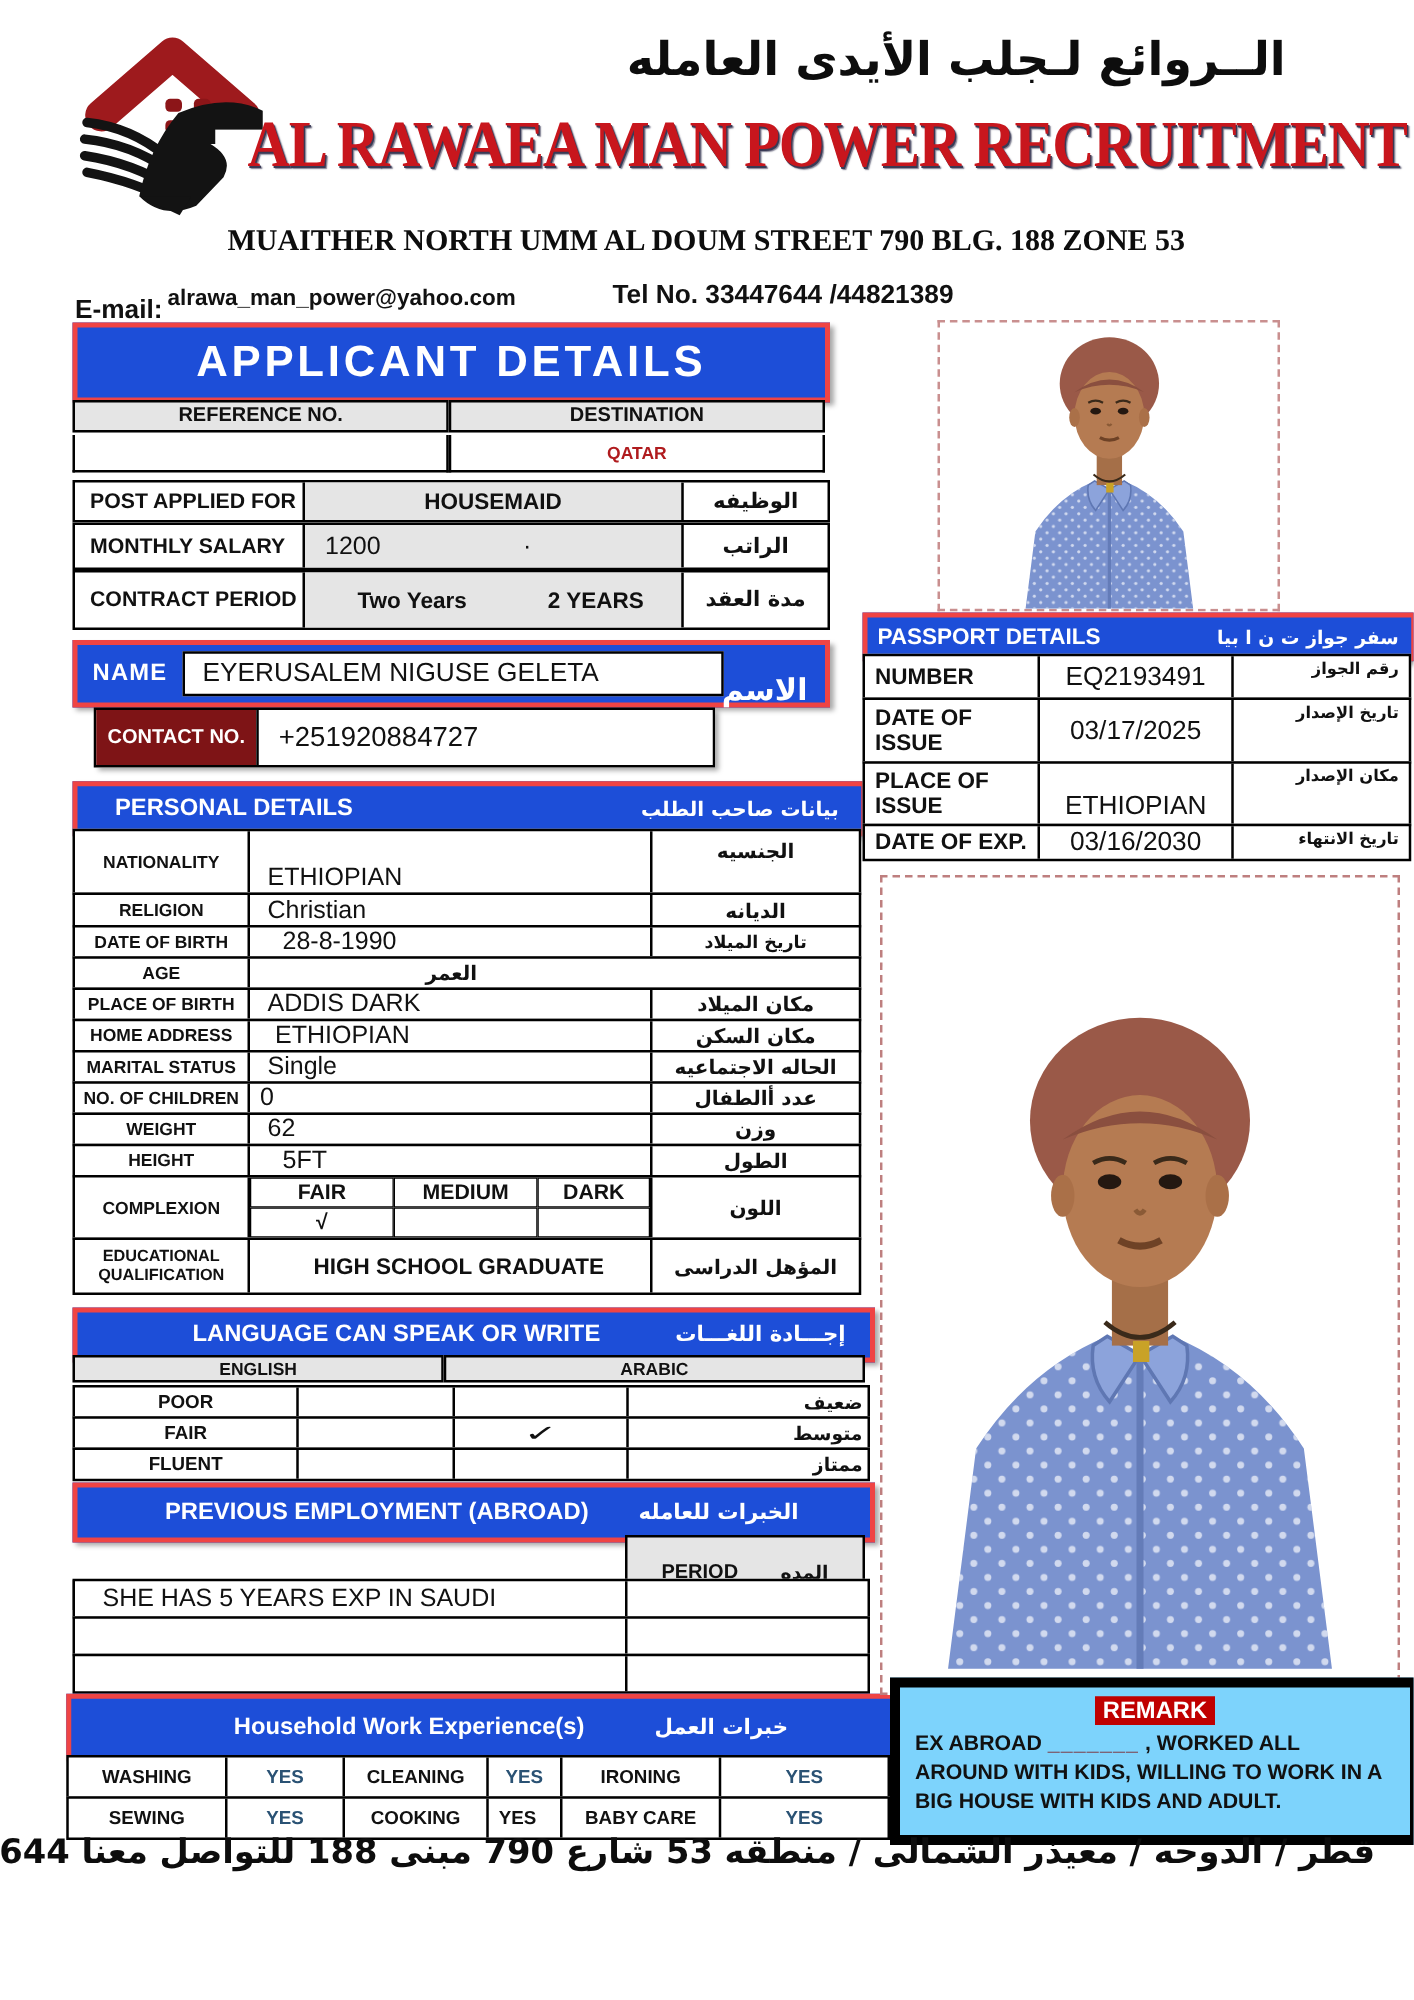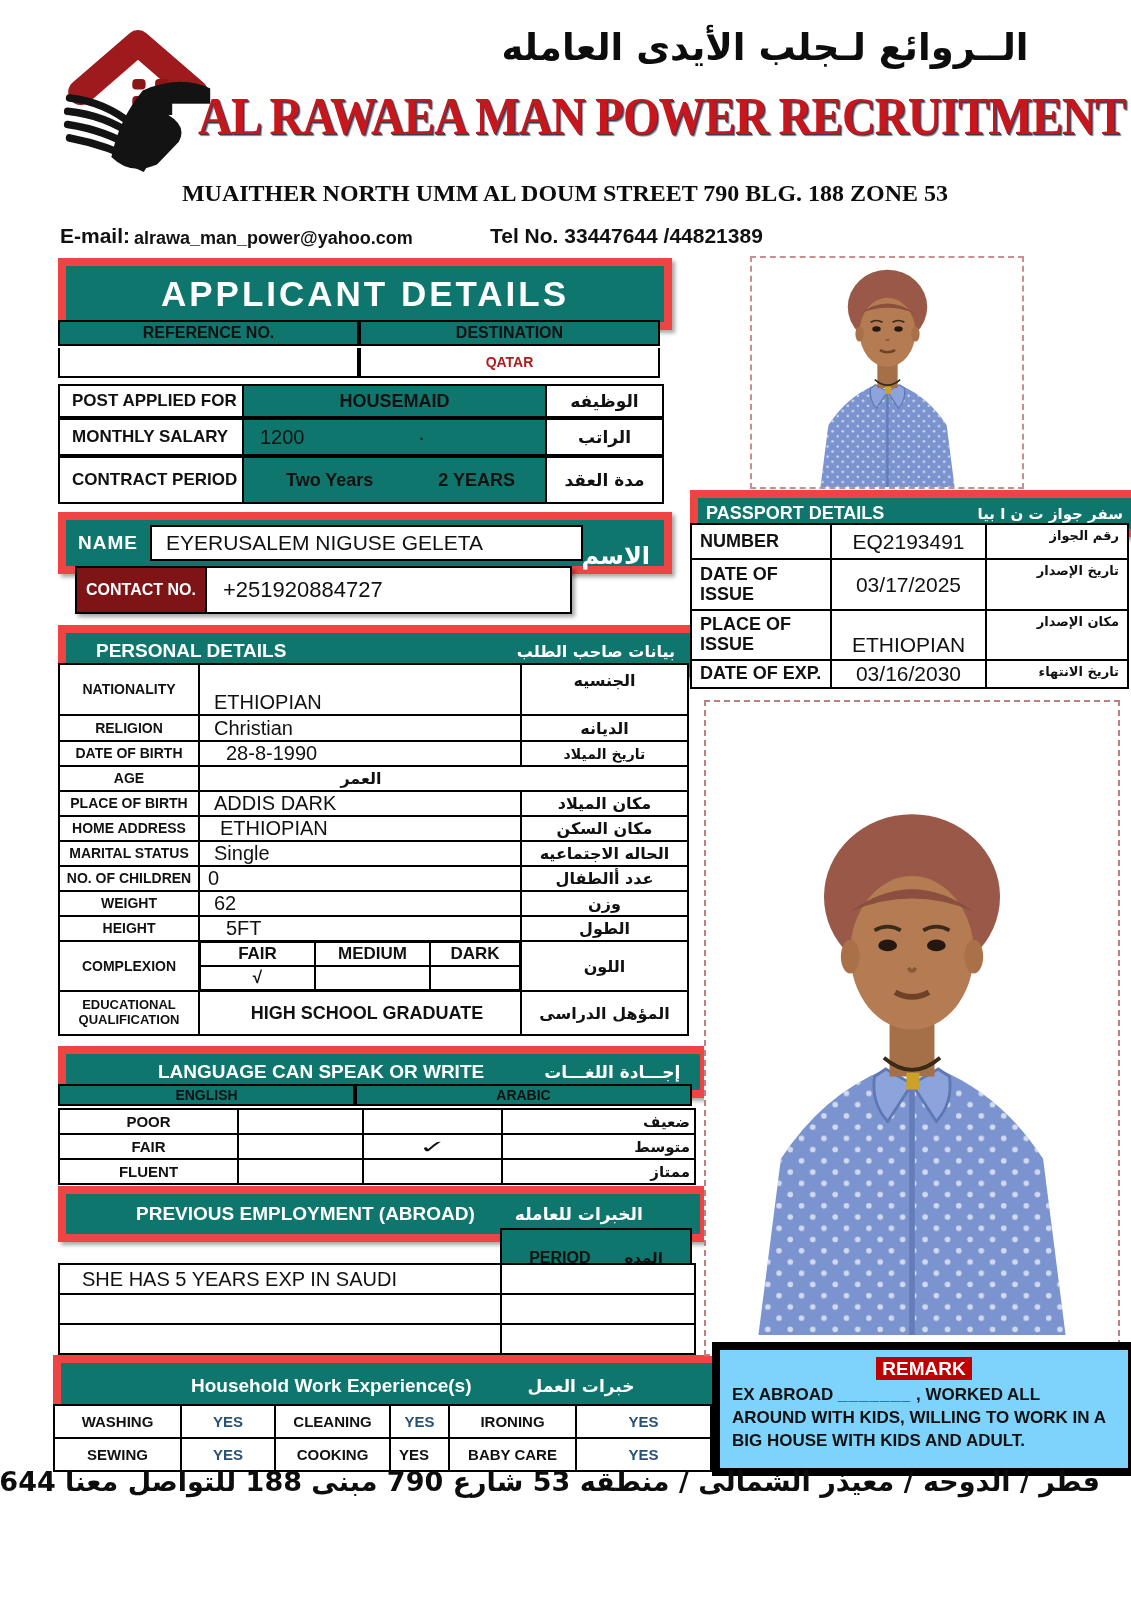--- a/index.html
+++ b/index.html
@@ -1,31 +1,31 @@
 <!DOCTYPE html>
 <html lang="en"><head>
 <meta charset="utf-8">
 <style>
   html,body{margin:0;padding:0;background:#ffffff;}
   #page{position:relative;width:1131px;height:1600px;background:#ffffff;overflow:hidden;
         font-family:"Liberation Sans",sans-serif;color:#111;}
   .abs{position:absolute;}
   .ar{font-family:"DejaVu Sans",sans-serif;}
-  .bar{background:#0f766e;color:#fff;border:8px solid #ef4444;box-shadow:3px 3px 4px rgba(0,0,0,.35);}
-  .pink{background:#0f766e;}
+  .bar{background:#1d4ed8;color:#fff;border:4px solid #ef4444;box-shadow:3px 3px 4px rgba(0,0,0,.35);}
+  .pink{background:#e5e5e5;}
   .ctr{display:flex;align-items:center;justify-content:center;}
 
   
   .arabic-title{left:420px;top:26px;width:690px;text-align:center;font-size:37px;font-weight:bold;color:#0d0d0d;}
   .company-name{left:198px;top:86px;width:812px;text-align:center;font-family:"Liberation Serif",serif;
       font-weight:bold;font-size:47px;color:#C8161D;letter-spacing:-1px;white-space:nowrap;
       text-shadow:1px 1px 0 #3a3a55,2px 2px 1px rgba(40,40,70,.6);transform:scaleY(1.12);transform-origin:top;}
   .address-line{left:110px;top:180px;width:910px;text-align:center;font-family:"Liberation Serif",serif;
       font-weight:bold;font-size:24px;color:#0d0d0d;white-space:nowrap;}
-  .email-label{left:60px;top:224px;font-size:21px;font-weight:bold;}
+  .email-label{left:60px;top:236px;font-size:21px;font-weight:bold;}
   .email-value{left:134px;top:228px;font-size:18px;font-weight:bold;}
   .tel-value{left:490px;top:224px;font-size:21px;font-weight:bold;}
 
   
   .app-title{left:58px;top:258px;width:598px;height:56px;font-size:35px;font-weight:bold;letter-spacing:3px;}
   .refdest-head{left:58px;top:320px;width:602px;height:26px;display:grid;grid-template-columns:1fr 1fr;}
   .refdest-head>div{border:2px solid #000;font-size:16px;font-weight:bold;display:flex;align-items:center;justify-content:center;}
   .refdest-val{left:58px;top:348px;width:602px;height:30px;display:grid;grid-template-columns:1fr 1fr;}
   .refdest-val>div{border:2px solid #000;border-top:none;display:flex;align-items:center;justify-content:center;
       font-size:14px;font-weight:bold;}

